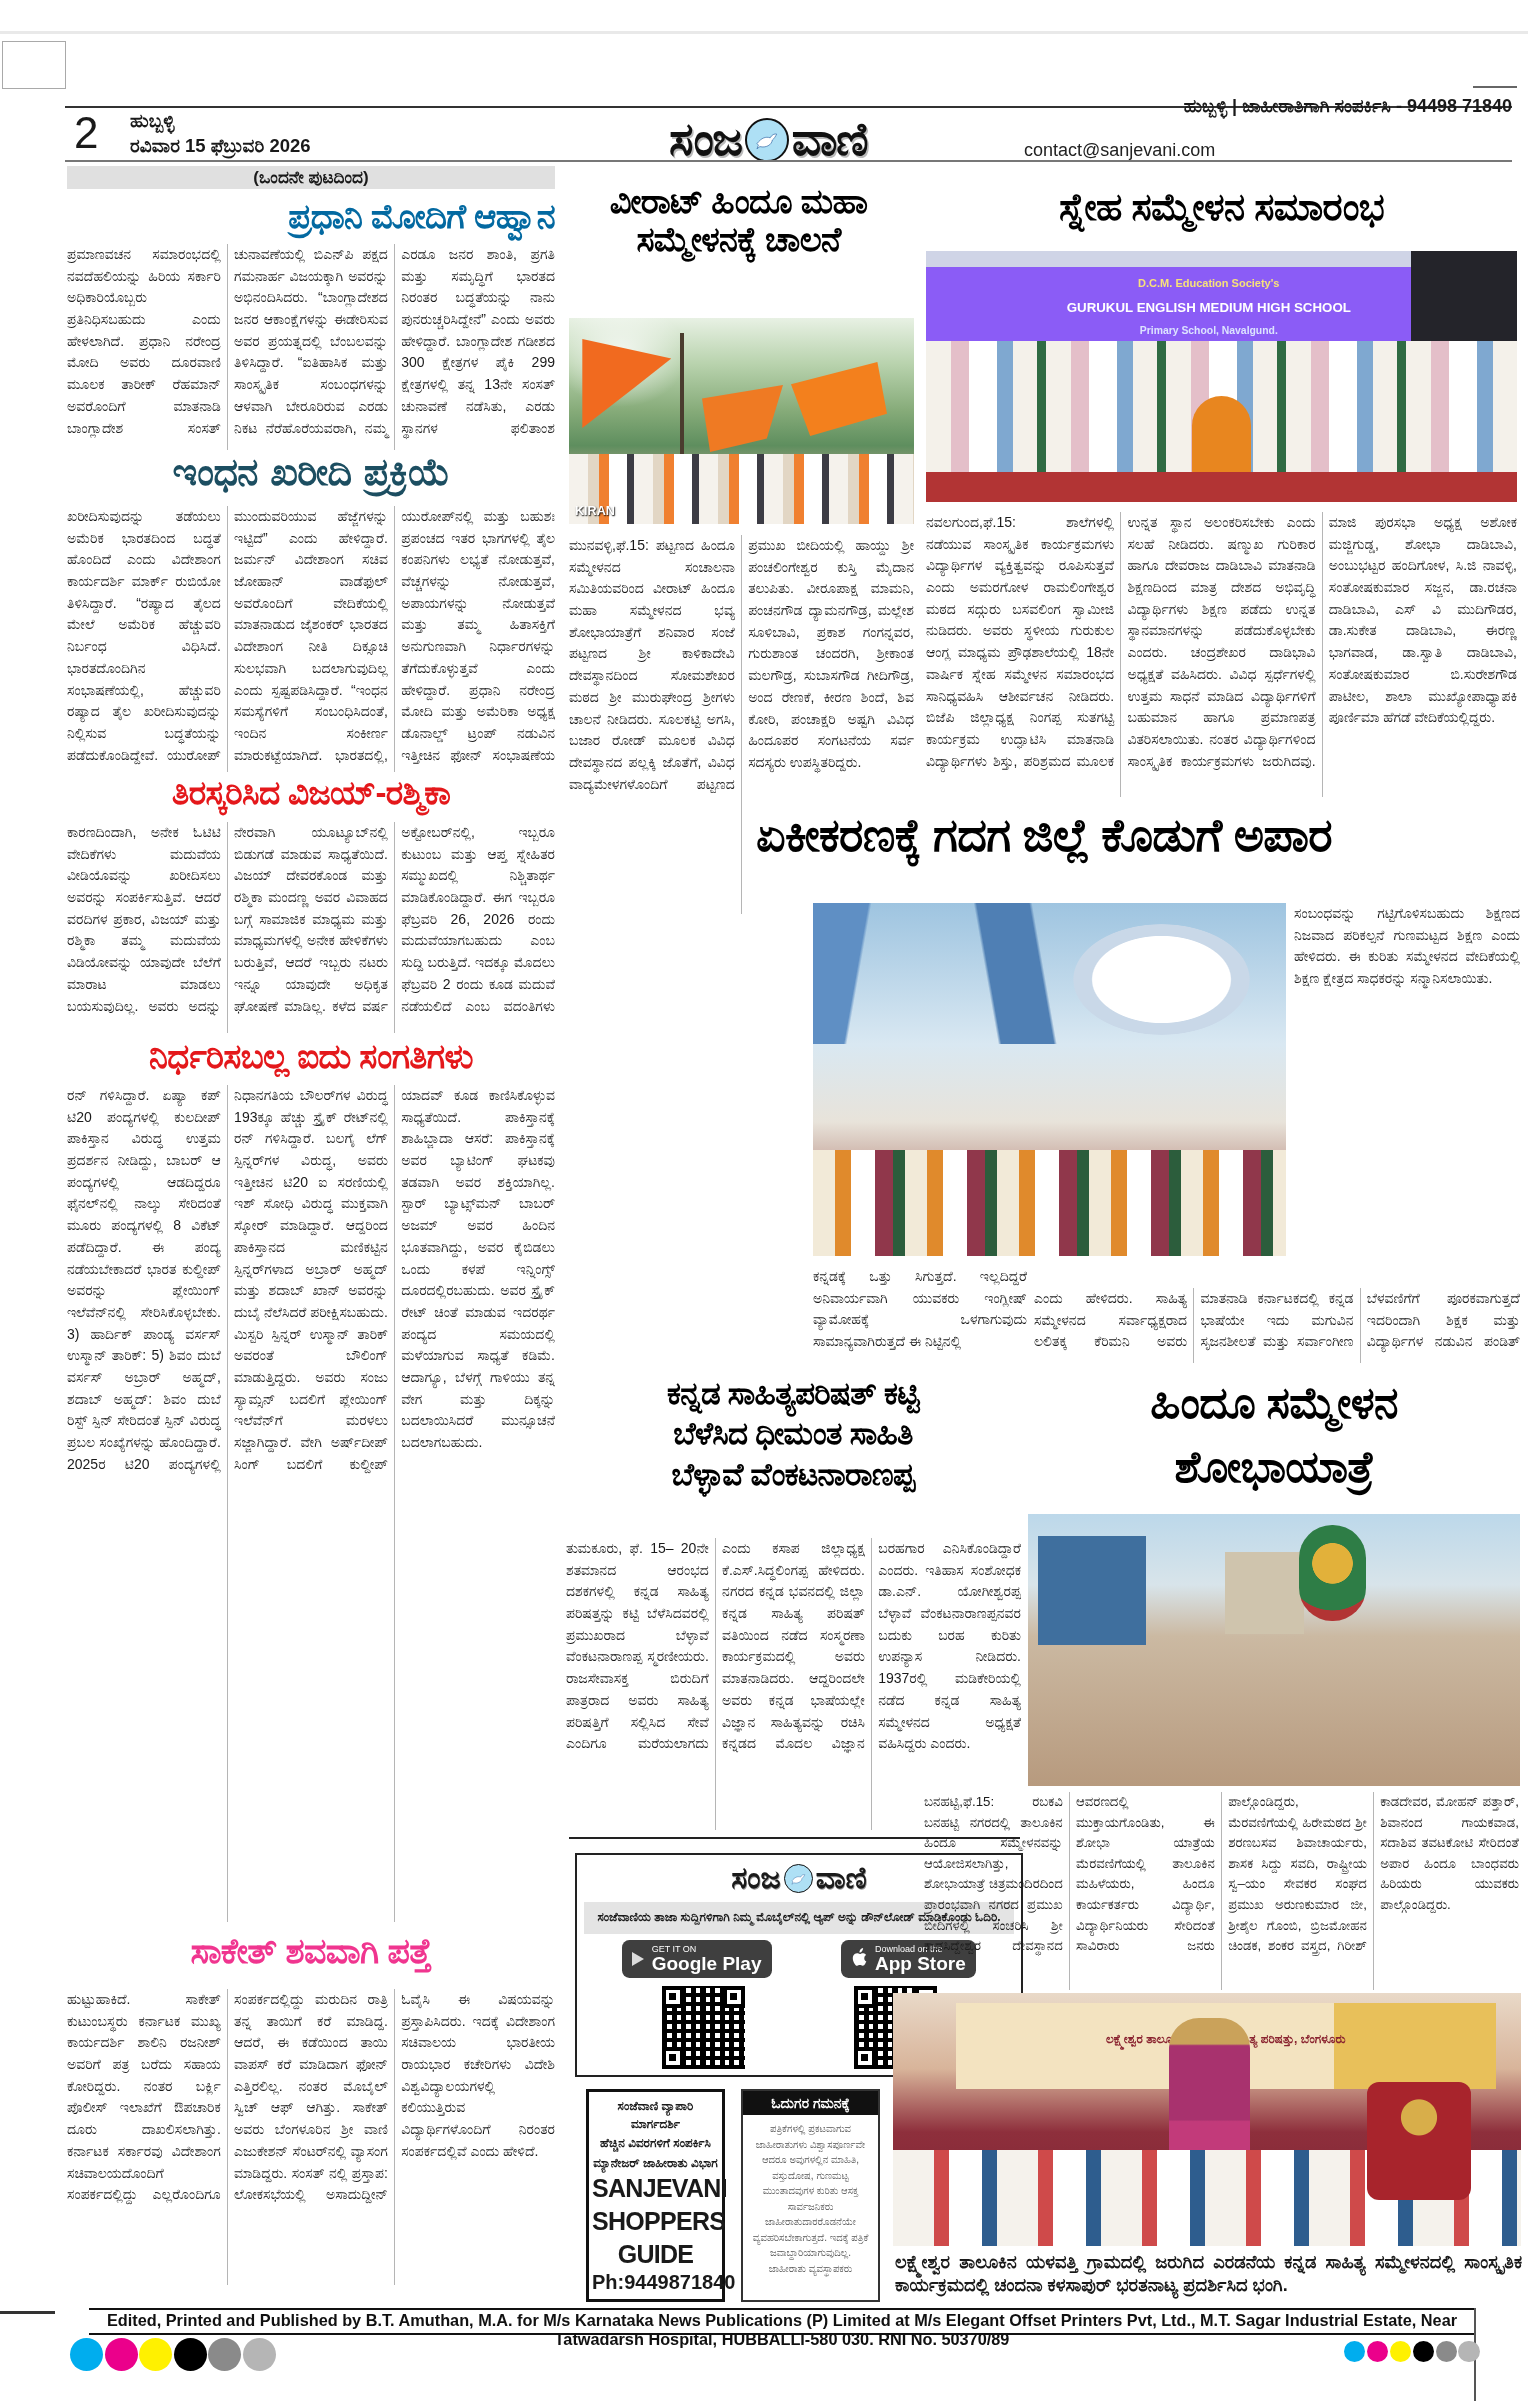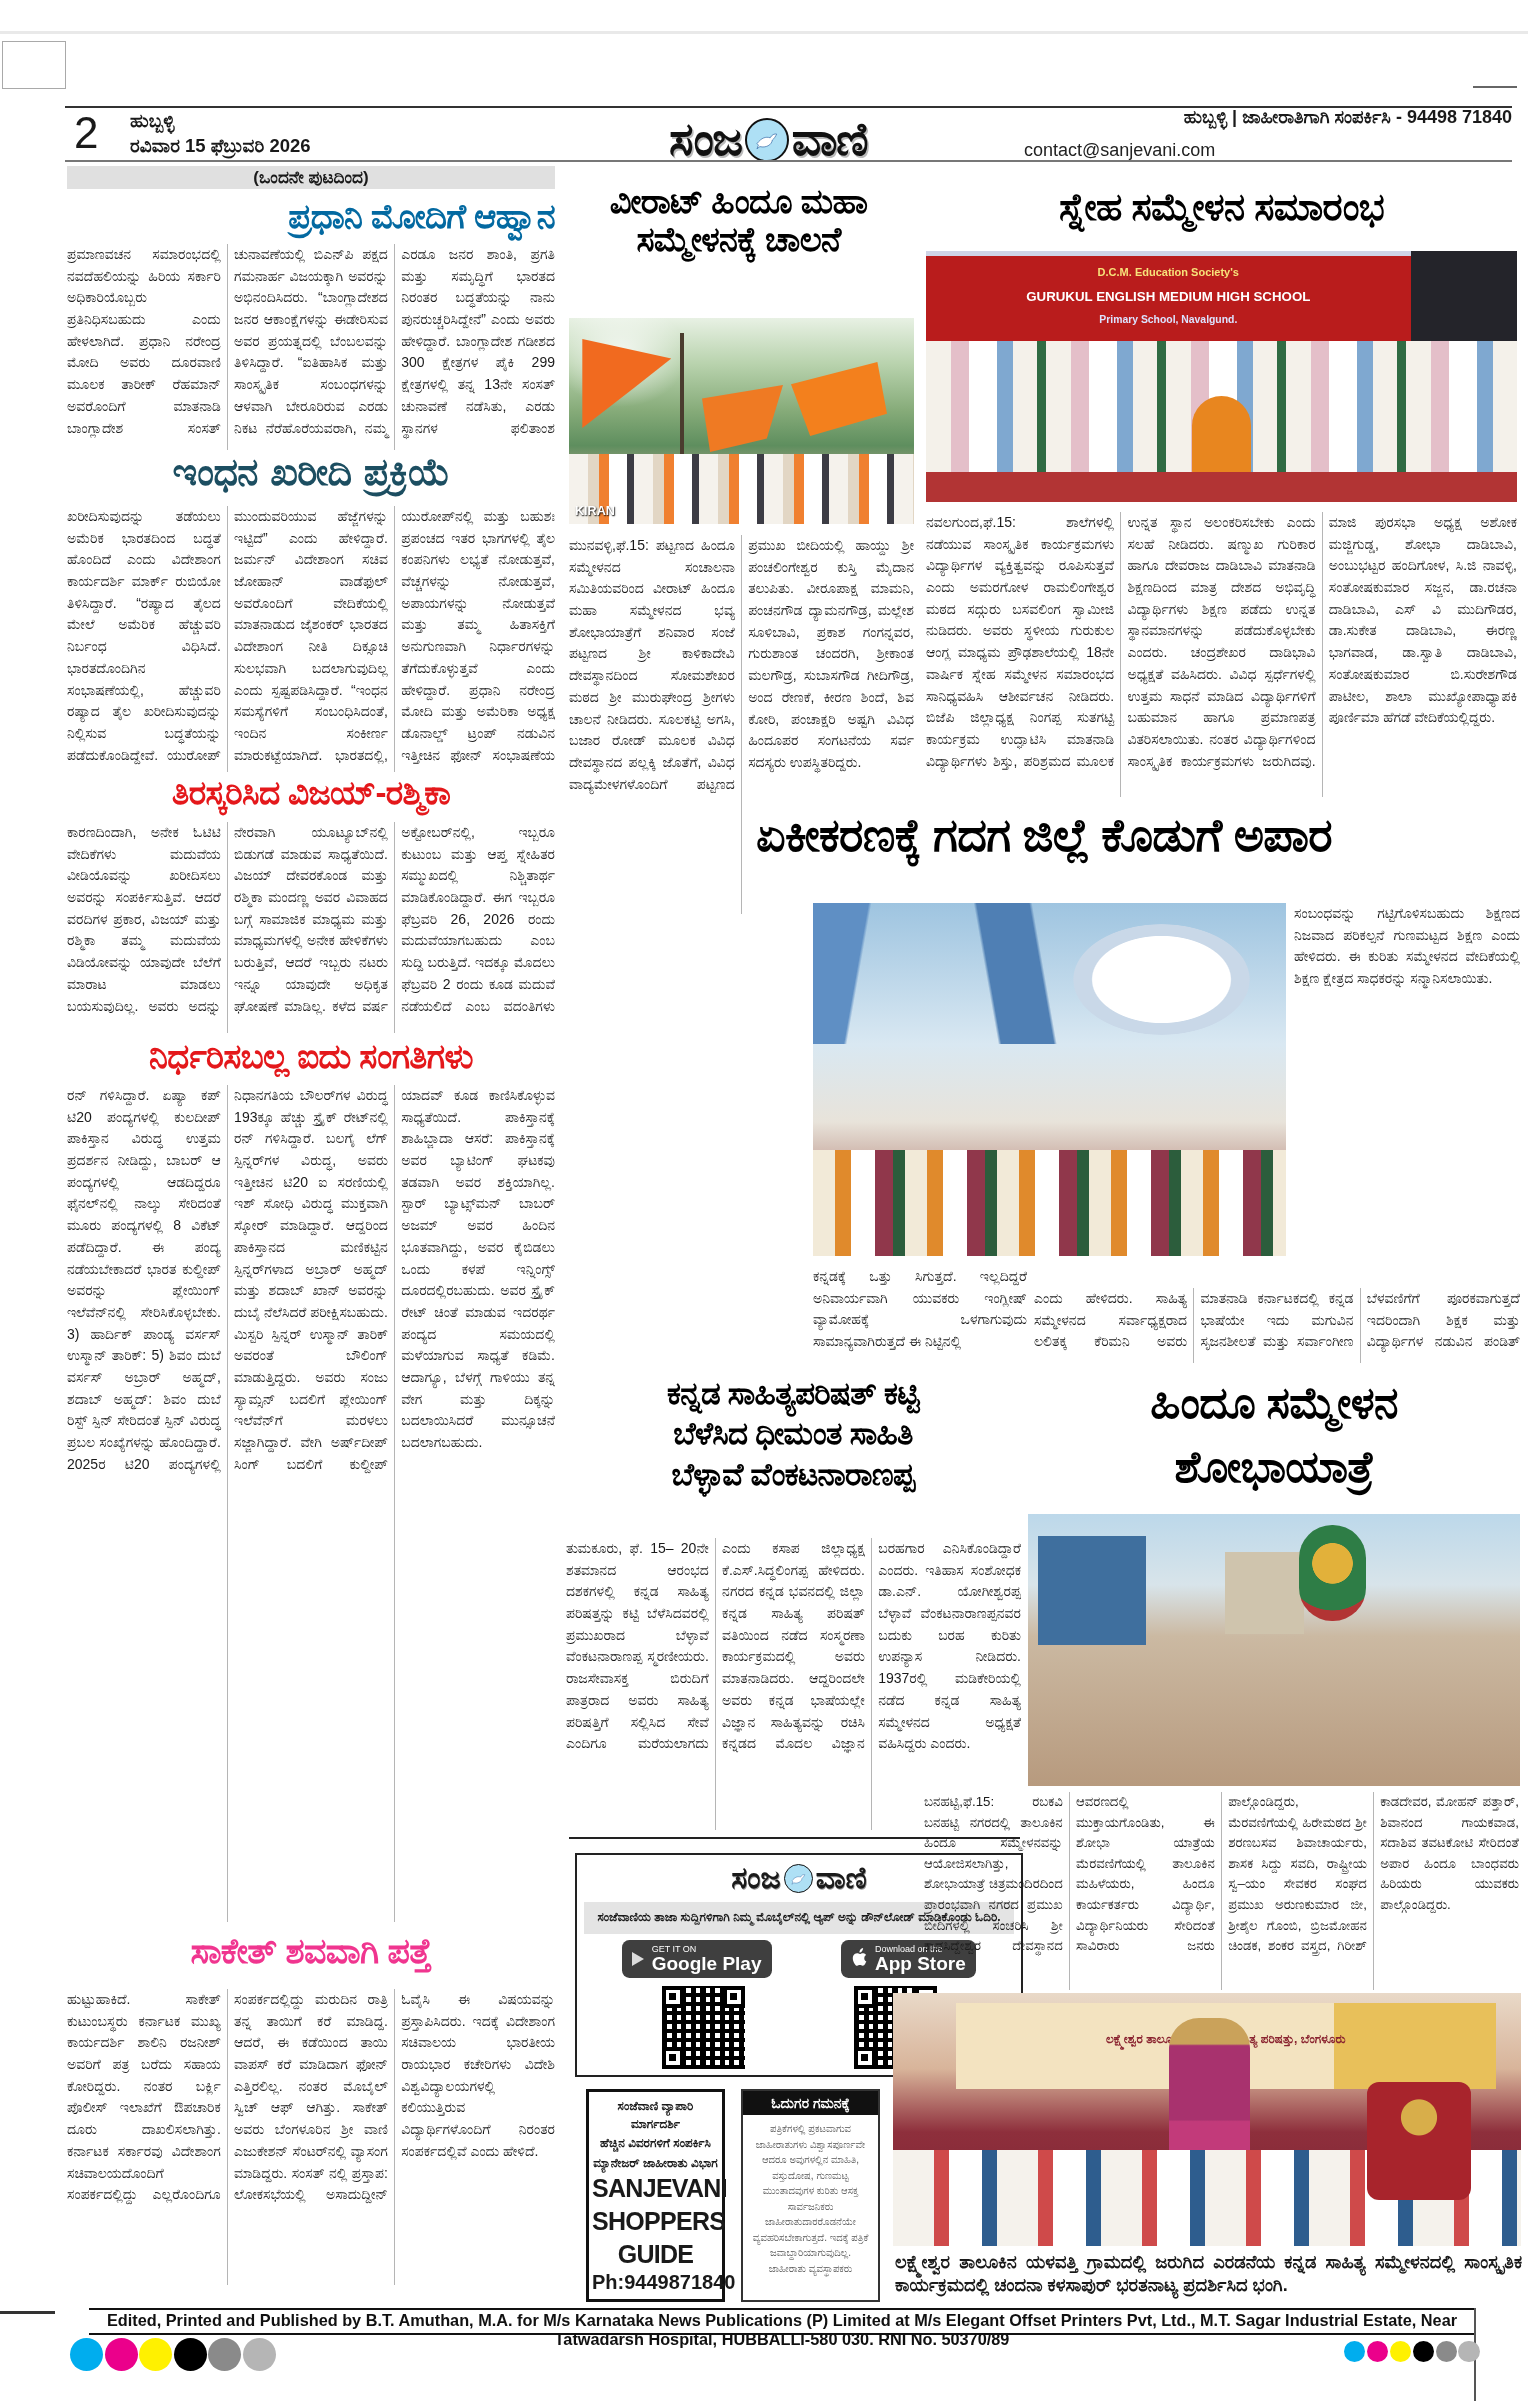--- a/index.html
+++ b/index.html
@@ -79,21 +79,21 @@
   <div class="abs masthead" style="left:669px;top:112px;">
     <span class="mh">ಸಂಜ</span>
     <span class="logo-circle">
       <svg width="25" height="22" viewBox="0 0 34 30">
           <path d="M4 20 C10 12 16 10 22 12 C24 8 28 6 31 7 C29 10 28 13 25 15 C24 22 16 26 8 24 L4 27 L6 22 Z" fill="#ffffff" stroke="#3a6ea8" stroke-width="1"></path>
         </svg>
     </span>
     <span class="mh">ವಾಣಿ</span>
   </div>
 
-  <div class="abs contact1" style="left:1024px;top:107px;width:488px;">ಹುಬ್ಬಳ್ಳಿ  |  ಜಾಹೀರಾತಿಗಾಗಿ ಸಂಪರ್ಕಿಸಿ - 94498 71840</div>
+  <div class="abs contact1" style="left:1024px;top:96px;width:488px;">ಹುಬ್ಬಳ್ಳಿ  |  ಜಾಹೀರಾತಿಗಾಗಿ ಸಂಪರ್ಕಿಸಿ - 94498 71840</div>
   <div class="abs contact2" style="left:1024px;top:140px;width:488px;">contact@sanjevani.com</div>
   <div class="abs rule" style="left:65px;top:160px;width:1447px;height:1.5px;background:#777;"></div>
 
   <div class="abs contbar" style="left:67px;top:166px;width:488px;height:23px;">
     <span>(ಒಂದನೇ ಪುಟದಿಂದ)</span>
   </div>
 
   <div class="abs hl hl-pink" style="left:67px;top:197px;width:488px;font-size:34px;">ಪ್ರಧಾನಿ ಮೋದಿಗೆ ಆಹ್ವಾನ</div>
   <div class="abs cols c3" style="left:67px;top:244px;width:488px;height:206px;">
     <span>ಪ್ರಮಾಣವಚನ ಸಮಾರಂಭದಲ್ಲಿ ನವದೆಹಲಿಯನ್ನು ಹಿರಿಯ ಸರ್ಕಾರಿ ಅಧಿಕಾರಿಯೊಬ್ಬರು ಪ್ರತಿನಿಧಿಸಬಹುದು ಎಂದು ಹೇಳಲಾಗಿದೆ. ಪ್ರಧಾನಿ ನರೇಂದ್ರ ಮೋದಿ ಅವರು ದೂರವಾಣಿ ಮೂಲಕ ತಾರೀಕ್ ರೆಹಮಾನ್ ಅವರೊಂದಿಗೆ ಮಾತನಾಡಿ ಬಾಂಗ್ಲಾದೇಶ ಸಂಸತ್ ಚುನಾವಣೆಯಲ್ಲಿ ಬಿಎನ್‌ಪಿ ಪಕ್ಷದ ಗಮನಾರ್ಹ ವಿಜಯಕ್ಕಾಗಿ ಅವರನ್ನು ಅಭಿನಂದಿಸಿದರು. “ಬಾಂಗ್ಲಾದೇಶದ</span> <span>ಜನರ ಆಕಾಂಕ್ಷೆಗಳನ್ನು ಈಡೇರಿಸುವ ಅವರ ಪ್ರಯತ್ನದಲ್ಲಿ ಬೆಂಬಲವನ್ನು ತಿಳಿಸಿದ್ದಾರೆ. “ಐತಿಹಾಸಿಕ ಮತ್ತು ಸಾಂಸ್ಕೃತಿಕ ಸಂಬಂಧಗಳನ್ನು ಆಳವಾಗಿ ಬೇರೂರಿರುವ ಎರಡು ನಿಕಟ ನೆರೆಹೊರೆಯವರಾಗಿ, ನಮ್ಮ ಎರಡೂ ಜನರ ಶಾಂತಿ, ಪ್ರಗತಿ ಮತ್ತು ಸಮೃದ್ಧಿಗೆ ಭಾರತದ ನಿರಂತರ ಬದ್ಧತೆಯನ್ನು ನಾನು ಪುನರುಚ್ಚರಿಸಿದ್ದೇನೆ” ಎಂದು ಅವರು</span> <span>ಹೇಳಿದ್ದಾರೆ. ಬಾಂಗ್ಲಾದೇಶ ಗಡೀಶದ 300 ಕ್ಷೇತ್ರಗಳ ಪೈಕಿ 299 ಕ್ಷೇತ್ರಗಳಲ್ಲಿ ತನ್ನ 13ನೇ ಸಂಸತ್ ಚುನಾವಣೆ ನಡೆಸಿತು, ಎರಡು ಸ್ಥಾನಗಳ ಫಲಿತಾಂಶ ತಡೆಹಿಡಿಯಲಾಗಿದೆ. ಮಾಜಿ ಪ್ರಧಾನಿ ಶೇಖ್ ಹಸೀನಾ ನೇತೃತ್ವದ ಅವಾಮಿ ಲೀಗ್ ಈ ಚುನಾವಣೆಯಲ್ಲಿ ಸ್ಪರ್ಧಿಸುವುದನ್ನು ನಿಷೇಧಿಸಲಾಯಿತು. ಮತದಾನ ಶೇಕಡಾ 59.44 ರಷ್ಟು ನಡೆದಿತ್ತು.</span>
@@ -132,21 +132,21 @@
     <div class="abs" style="left:111px;top:15px;width:4.4px;height:177px;background:#4a3c2e;"></div>
     <div class="abs" style="left:0;bottom:0;width:100%;height:34%;background:repeating-linear-gradient(90deg,#f5f2ec 0 19px,#e2d6c4 19px 30px,#f08030 30px 40px,#ffffff 40px 58px,#3c3c44 58px 65px);"></div>
     <div class="watermark">KIRAN</div>
   </div>
   <div class="abs cols c2" style="left:569px;top:535px;width:345px;height:379px;">
     <span>ಮುನವಳ್ಳಿ,ಫೆ.15: ಪಟ್ಟಣದ ಹಿಂದೂ ಸಮ್ಮೇಳನದ ಸಂಚಾಲನಾ ಸಮಿತಿಯವರಿಂದ ವೀರಾಟ್ ಹಿಂದೂ ಮಹಾ ಸಮ್ಮೇಳನದ ಭವ್ಯ ಶೋಭಾಯಾತ್ರೆಗೆ ಶನಿವಾರ ಸಂಜೆ ಪಟ್ಟಣದ ಶ್ರೀ ಕಾಳಿಕಾದೇವಿ ದೇವಸ್ಥಾನದಿಂದ ಸೋಮಶೇಖರ ಮಠದ ಶ್ರೀ ಮುರುಘೇಂದ್ರ ಶ್ರೀಗಳು ಚಾಲನೆ ನೀಡಿದರು. ಸೂಲಕಟ್ಟಿ ಅಗಸಿ, ಬಜಾರ ರೋಡ್ ಮೂಲಕ ವಿವಿಧ ದೇವಸ್ಥಾನದ ಪಲ್ಲಕ್ಕಿ ಜೊತೆಗೆ, ವಿವಿಧ ವಾದ್ಯಮೇಳಗಳೊಂದಿಗೆ</span> <span>ಪಟ್ಟಣದ ಪ್ರಮುಖ ಬೀದಿಯಲ್ಲಿ ಹಾಯ್ದು ಶ್ರೀ ಪಂಚಲಿಂಗೇಶ್ವರ ಕುಸ್ತಿ ಮೈದಾನ ತಲುಪಿತು. ವೀರೂಪಾಕ್ಷ ಮಾಮನಿ, ಪಂಚನಗೌಡ ದ್ಯಾಮನಗೌಡ್ರ, ಮಲ್ಲೇಶ ಸೂಳಿಬಾವಿ, ಪ್ರಕಾಶ ಗಂಗನ್ನವರ, ಗುರುಶಾಂತ ಚಂದರಗಿ, ಶ್ರೀಕಾಂತ ಮಲಗೌಡ್ರ, ಸುಬಾಸಗೌಡ ಗೀದಿಗೌಡ್ರ, ಅಂದ ರೇಣಕೆ, ಕೀರಣ ಶಿಂದೆ, ಶಿವ ಕೋರಿ, ಪಂಚಾಕ್ಷರಿ ಅಷ್ಟಗಿ ವಿವಿಧ ಹಿಂದೂಪರ ಸಂಗಟನೆಯ ಸರ್ವ ಸದಸ್ಯರು ಉಪಸ್ಥಿತರಿದ್ದರು.</span>
   </div>
 
   <div class="abs hl hl-black" style="left:923px;top:186px;width:597px;font-size:38px;">ಸ್ನೇಹ ಸಮ್ಮೇಳನ ಸಮಾರಂಭ</div>
   <div class="photo" style="left:926px;top:251px;width:591px;height:251px;background:#cfd4e6;">
-    <div class="abs" style="left:0;top:5px;width:82%;height:40%;background:#b91c1c;">
+    <div class="abs" style="left:0;top:16px;width:82%;height:40%;background:#8b5cf6;padding-left:27px;">
       <div class="bannertext" style="top:10.4px;font-size:11px;color:#f7e27a;">D.C.M. Education Society's</div>
       <div class="bannertext" style="top:33px;font-size:13.3px;">GURUKUL ENGLISH MEDIUM HIGH SCHOOL</div>
       <div class="bannertext" style="top:58px;font-size:10.4px;color:#dce3ff;">Primary School, Navalgund.</div>
     </div>
     <div class="abs" style="right:0;top:0;width:18%;height:80%;background:#24242a;"></div>
     <div class="abs" style="left:0;bottom:12%;width:100%;height:52%;background:repeating-linear-gradient(90deg,#f4f1ea 0 25px,#e4bfc9 25px 43px,#ffffff 43px 71px,#7fa8d0 71px 87px,#f4f1ea 87px 111px,#2f6b43 111px 120px);"></div>
     <div class="abs" style="left:45%;bottom:10%;width:59px;height:81px;background:#e8861f;border-radius:30px 30px 6px 6px;"></div>
     <div class="abs" style="left:0;bottom:0;width:100%;height:12%;background:#b23434;"></div>
   </div>
   <div class="abs cols c3" style="left:926px;top:512px;width:591px;height:285px;">

